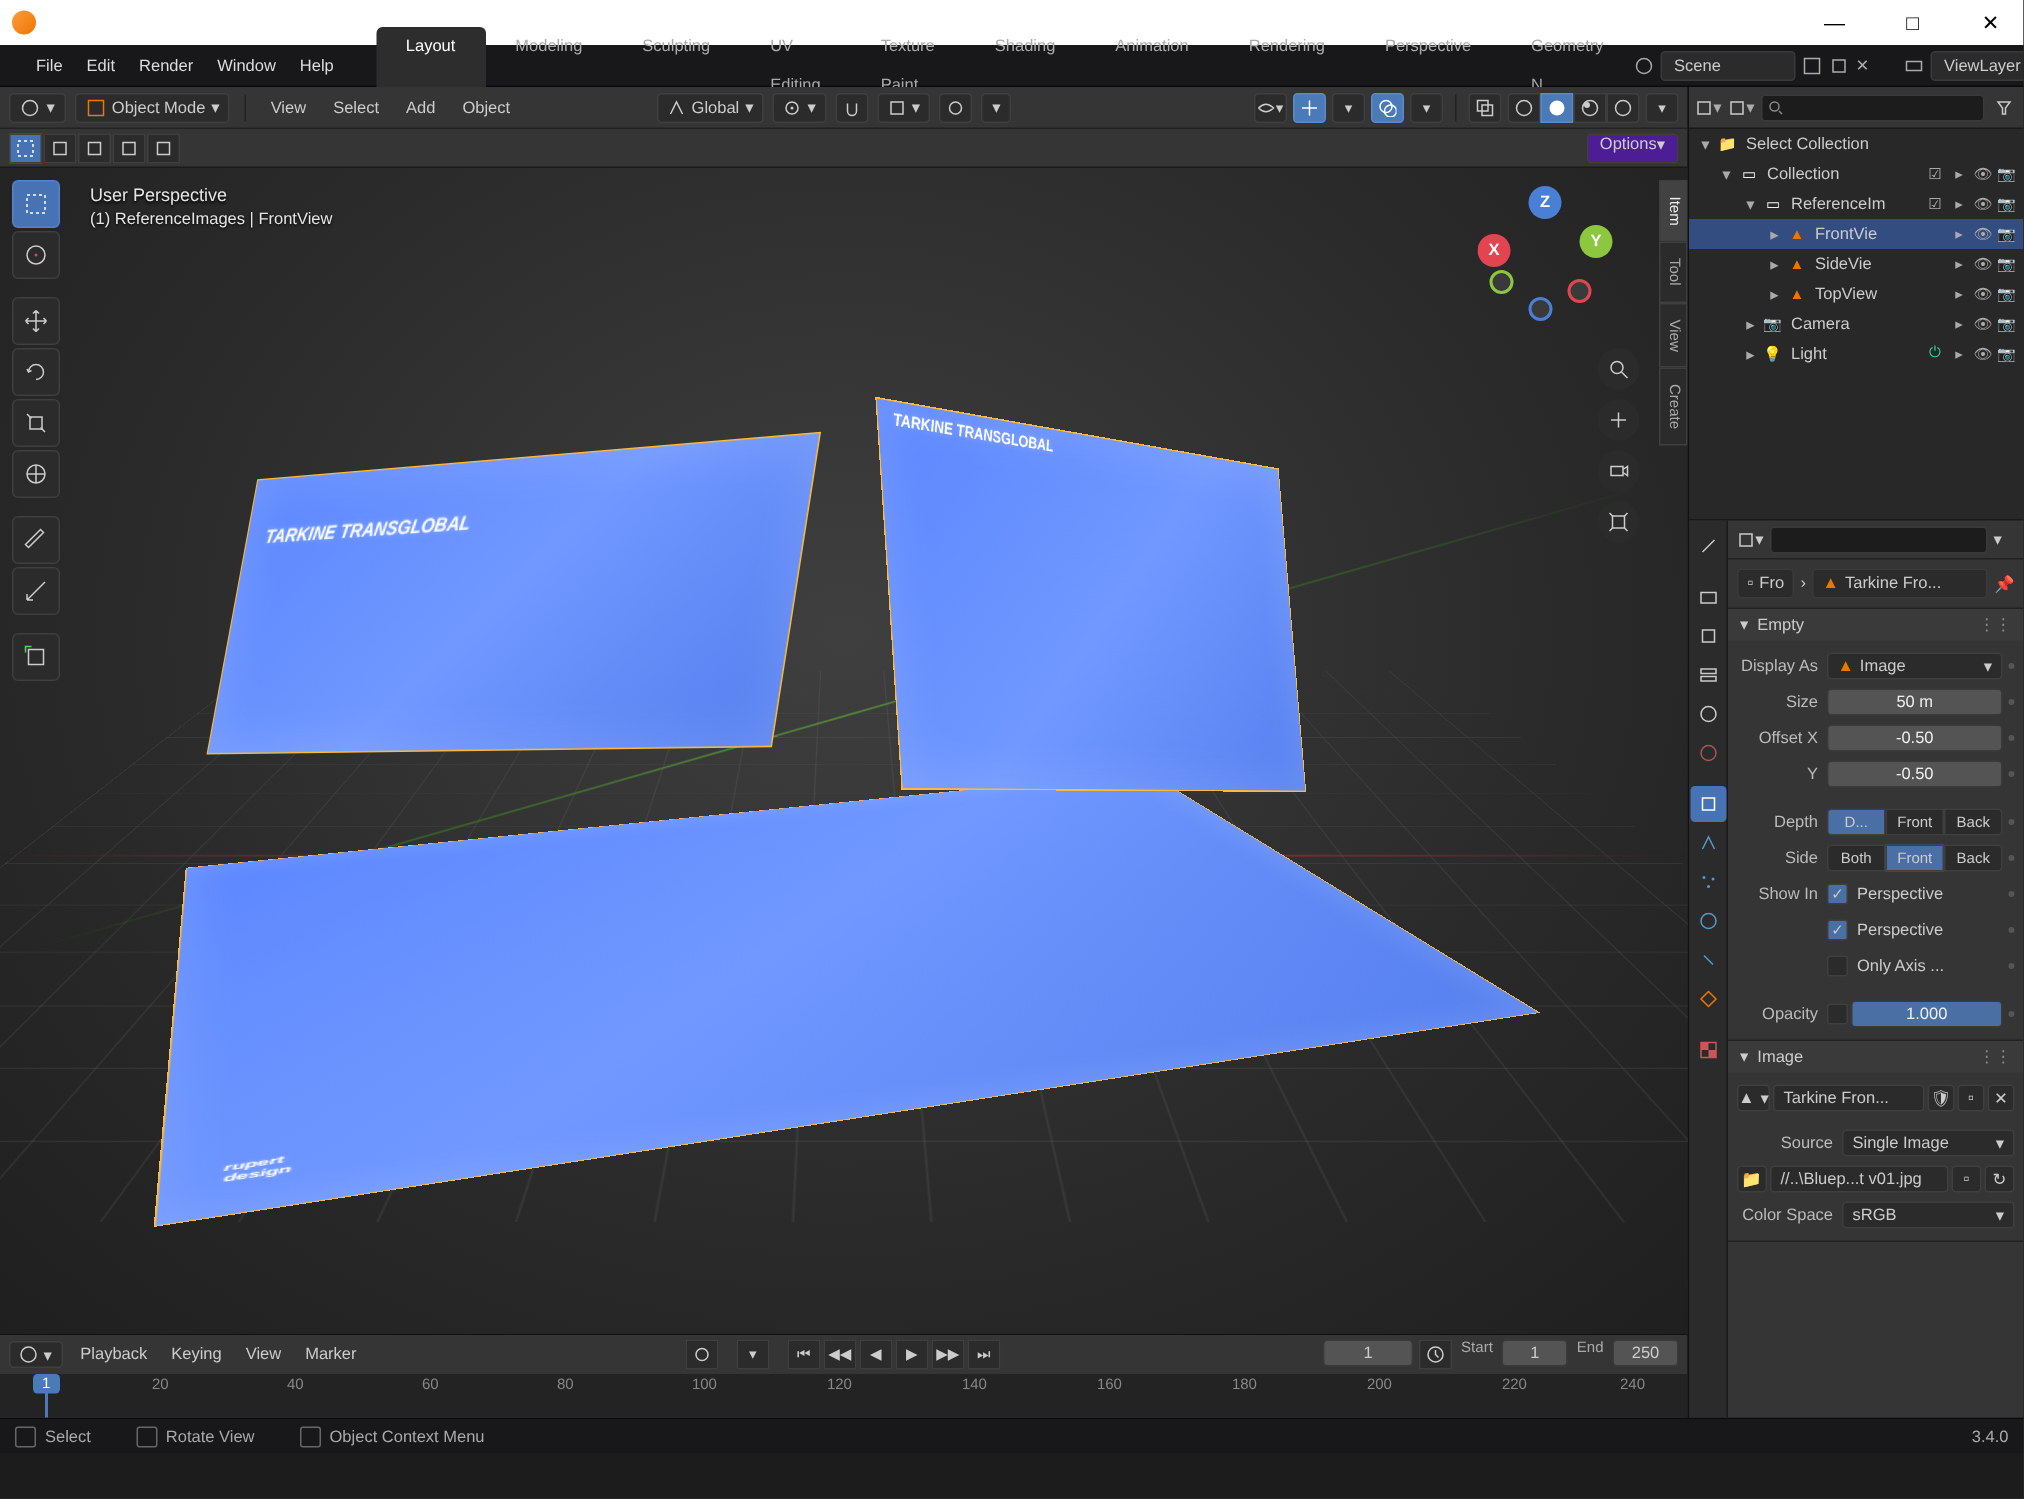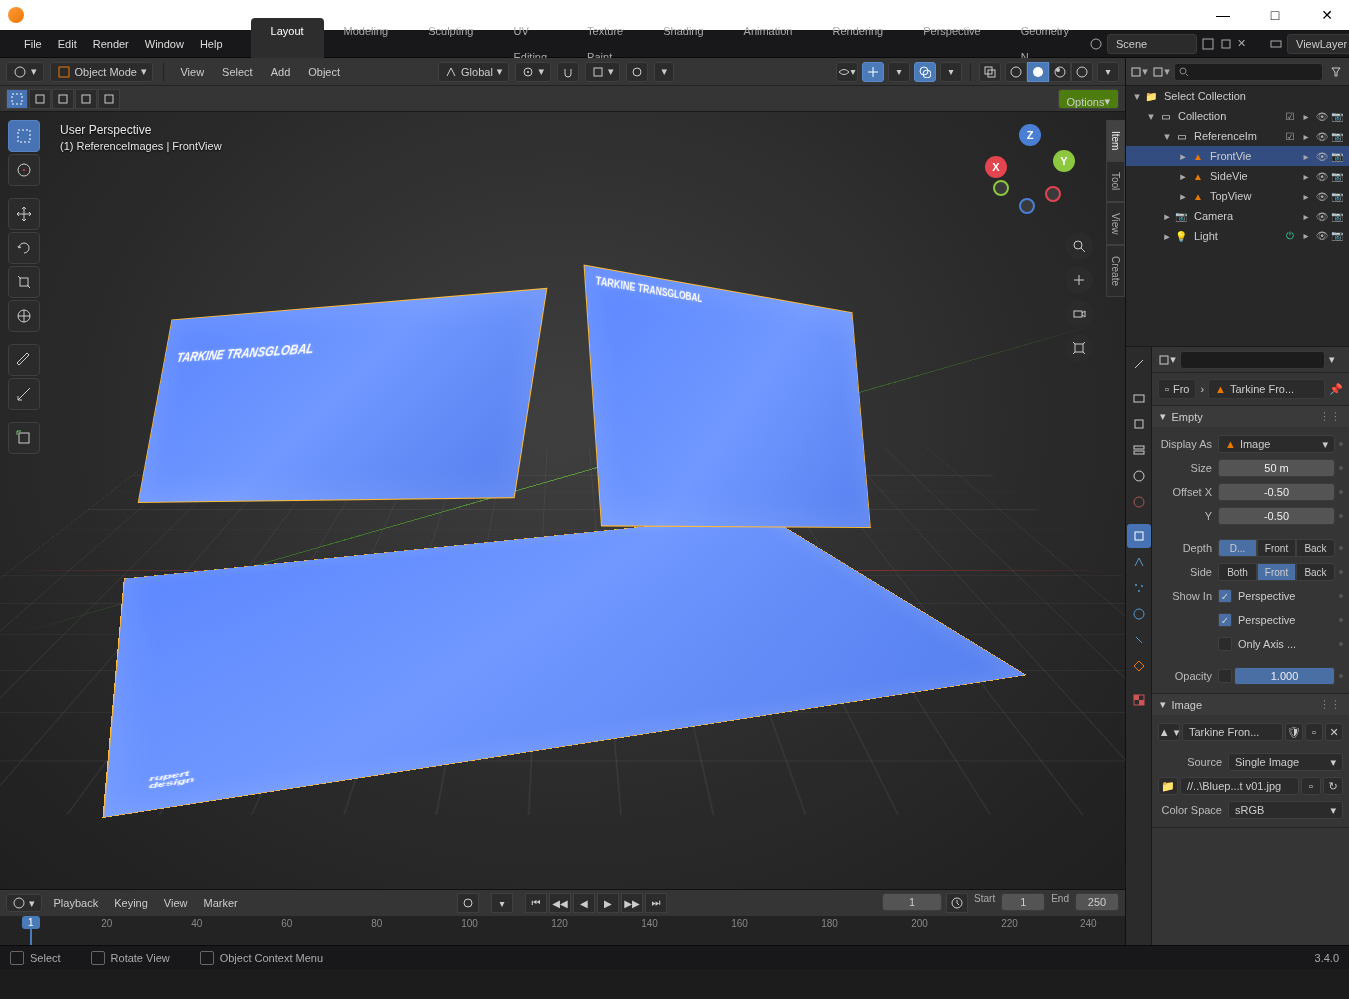--- a/index.html
+++ b/index.html
@@ -29,21 +29,21 @@
 .vhead .right { margin-left:auto; display:flex; gap:4px; align-items:center; }
 .vhead .ib { width:22px; height:20px; background:#2b2b2b; border:1px solid #3f3f3f; border-radius:3px; display:flex; align-items:center; justify-content:center; font-size:10px; }
 .vhead .ib.on { background:#4a7ab8; border-color:#5a8ac8; }
 
 
 .vhead2 { height:26px; background:#353535; display:flex; align-items:center; padding:0 6px; gap:2px; border-bottom:1px solid #1a1a1a;}
 .vhead2 .selmode { display:flex; gap:1px; }
 .vhead2 .sm { width:22px; height:20px; background:#2b2b2b; border:1px solid #3f3f3f; display:flex; align-items:center; justify-content:center; }
 .vhead2 .sm.on { background:#4772b3; }
 .vhead2 .opts { margin-left:auto; }
-.vhead2 .dd { background:#4d7c0f; border:1px solid #3f3f3f; height:20px; padding:0 8px; border-radius:3px; display:flex; align-items:flex-end; }
+.vhead2 .dd { background:#4c1d95; border:1px solid #3f3f3f; height:20px; padding:0 8px; border-radius:3px; display:flex; align-items:flex-start; }
 
 
 .main { display:flex; height: 887px; }
 .viewport-wrap { flex:1; display:flex; flex-direction:column; background:#353535; }
 .viewport { flex:1; position:relative; background: radial-gradient(ellipse at 50% 40%, #3f3f3f 0%, #2a2a2a 60%, #1f1f1f 100%); overflow:hidden; }
 
 
 .tool-left { position:absolute; left:8px; top:8px; display:flex; flex-direction:column; gap:2px; }
 .tool-left .tb { width:32px; height:32px; background:#2b2b2b; border:1px solid #3f3f3f; border-radius:4px; display:flex; align-items:center; justify-content:center; color:#ccc; }
 .tool-left .tb.active { background:#4772b3; border-color:#5882c3; }

